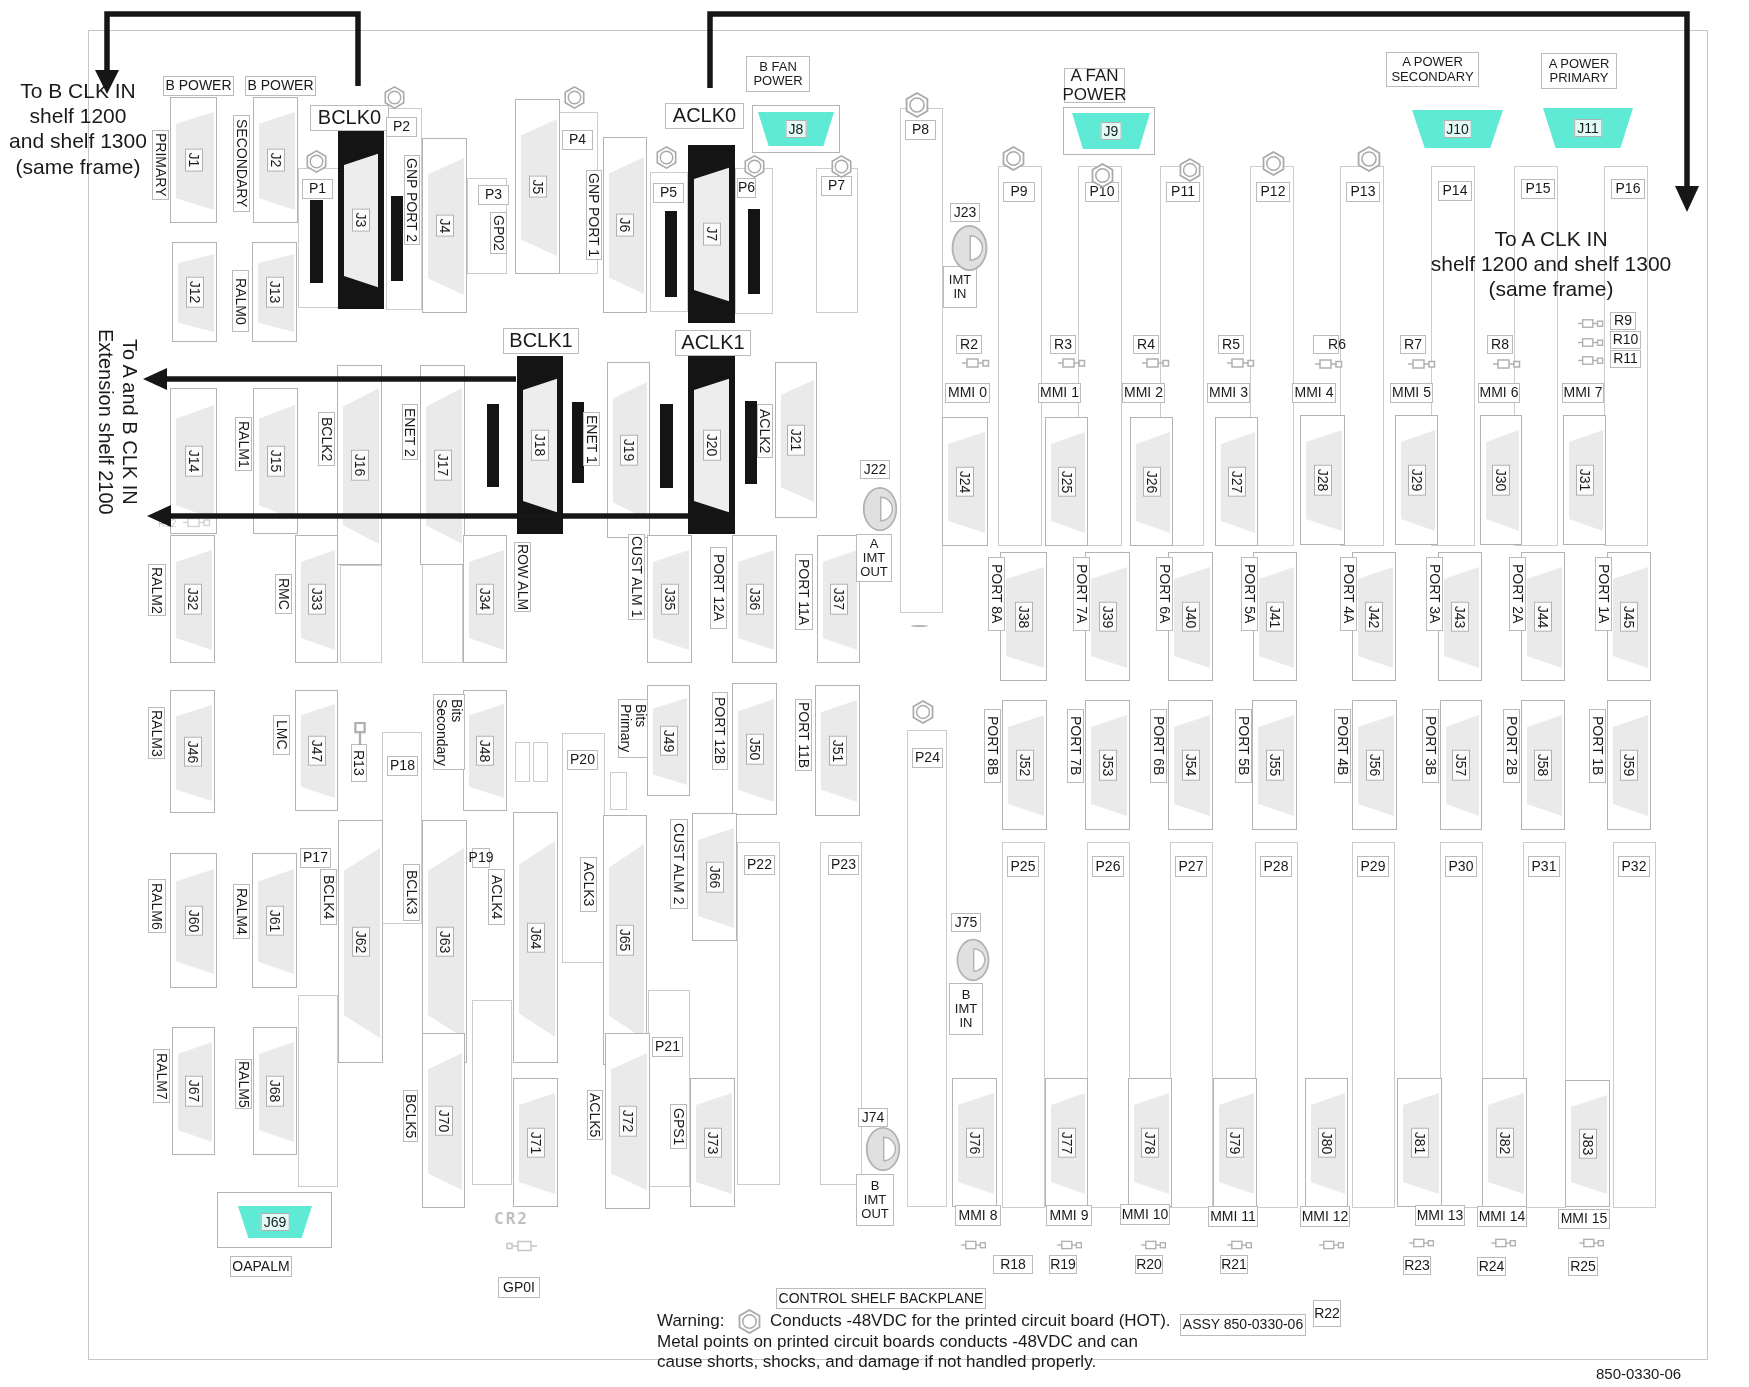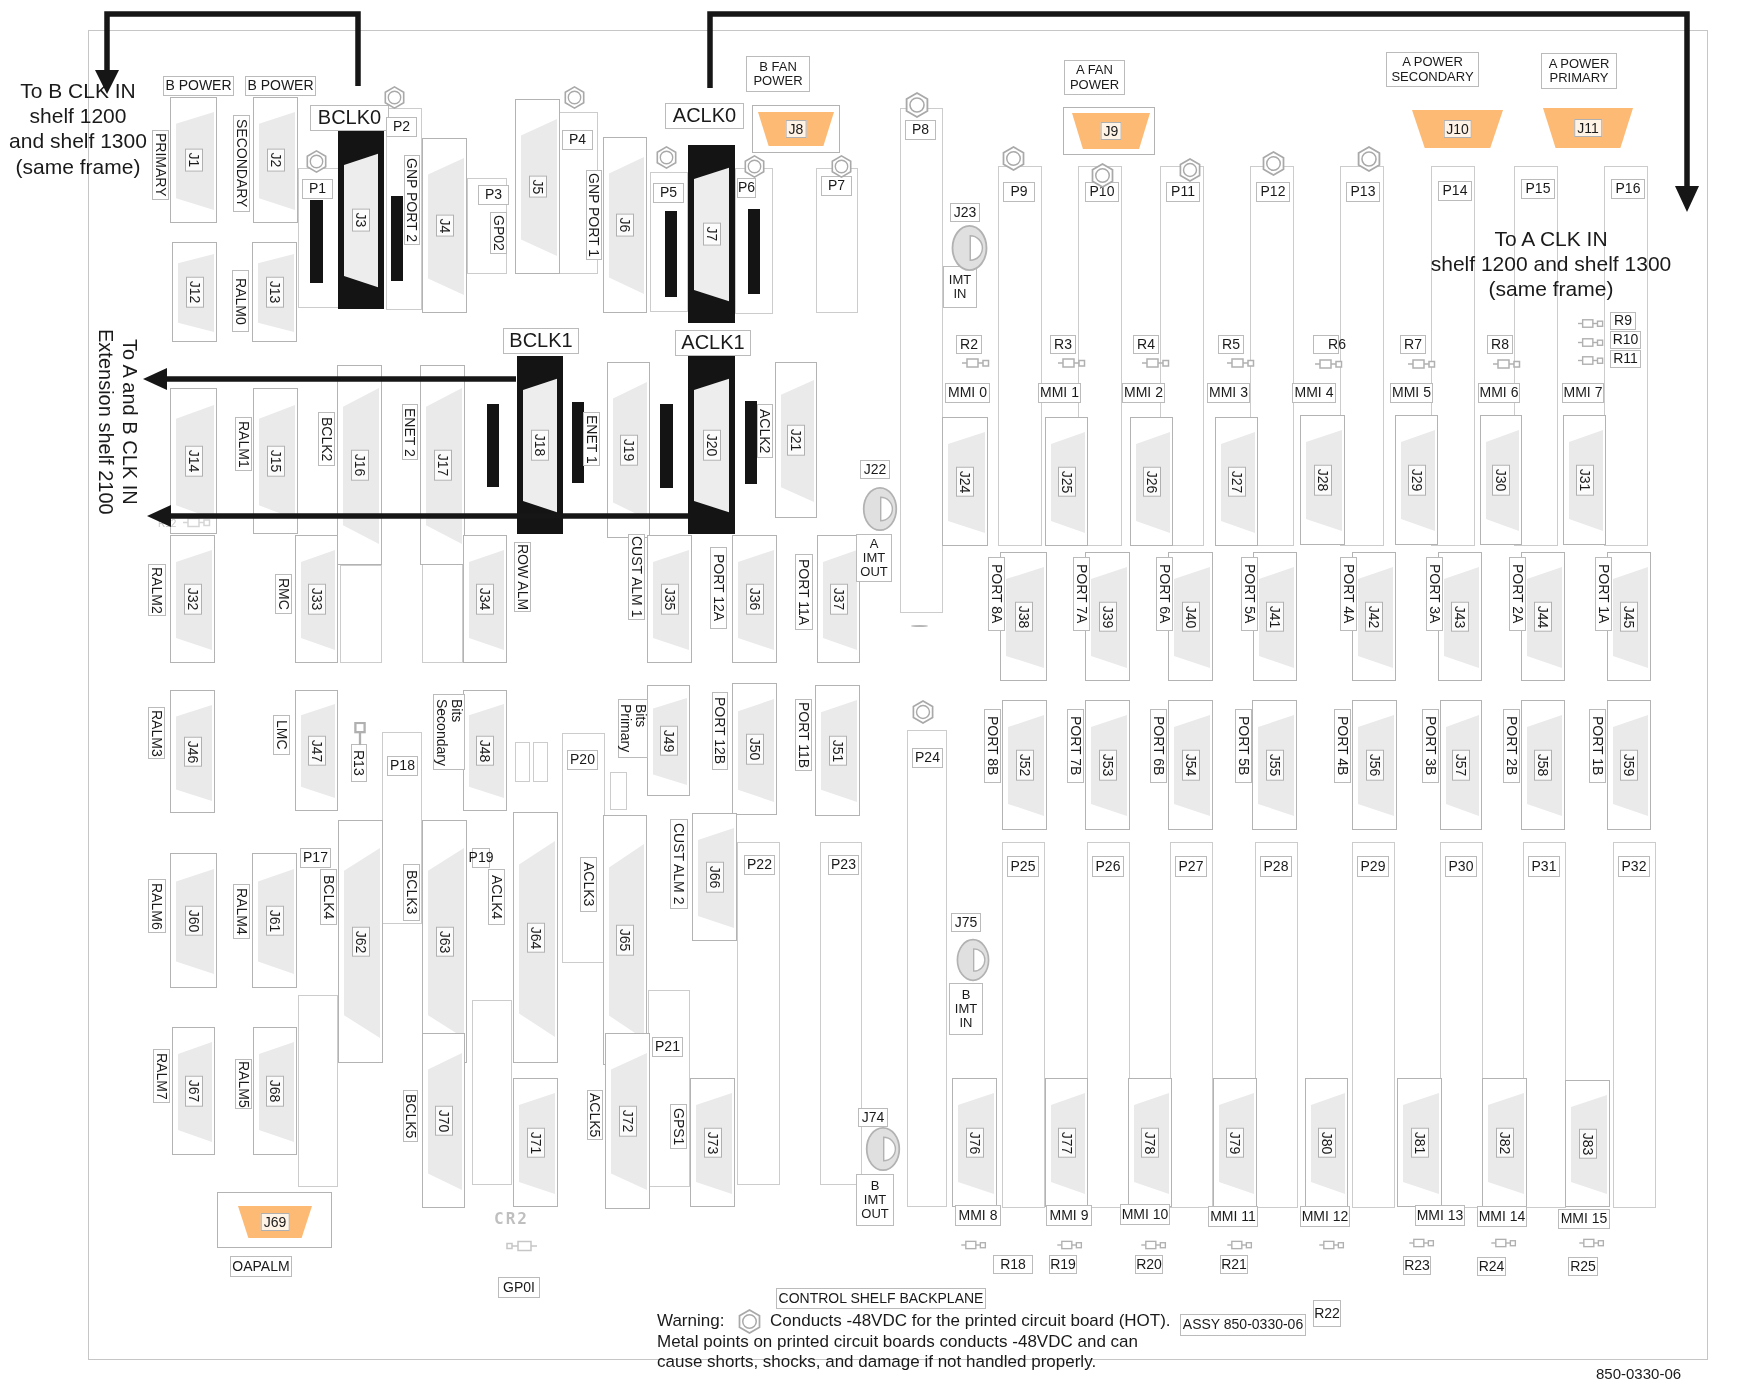--- a/index.html
+++ b/index.html
@@ -5,21 +5,21 @@
   html,body{margin:0;padding:0;background:#fff;}
   #stage{position:relative;width:1749px;height:1387px;background:#fff;overflow:hidden;
          font-family:"Liberation Sans",sans-serif;color:#1a1a1a;}
   #stage *{box-sizing:border-box;}
   .abs{position:absolute;}
   .bd{border:1.5px solid #c6c6c6;}
   .sl{border:1.4px solid #cccccc;background:#fff;}
   .obox{border:1.4px solid #b3b3b3;background:#fff;}
   .trap{position:absolute;background:#eaeaea;outline:1px solid #a9a9a9;
         clip-path:polygon(0 12%,100% 0,100% 100%,0 88%);}
-  .ptrap{background:#fdba74;outline:1px solid #a9a9a9;
+  .ptrap{background:#5eead4;outline:1px solid #a9a9a9;
         clip-path:polygon(0 0,100% 0,86% 100%,14% 100%);}
   .bbox{background:#141414;}
   .btrap{position:absolute;background:#ededed;clip-path:polygon(0 10%,100% 2%,100% 98%,0 90%);}
   .bar{background:#141414;}
   .chip{position:absolute;left:50%;top:50%;transform:translate(-50%,-50%);
         background:rgba(255,255,255,.82);border:1px solid #b0b0b0;padding:1px 2px;
         font-size:14px;line-height:1;white-space:nowrap;}
   .chip.v{writing-mode:vertical-rl;text-orientation:mixed;padding:3px 1px;}
   .lbl{background:#fff;border:1.2px solid #bbbbbb;display:flex;align-items:center;justify-content:center;
        text-align:center;white-space:pre-line;line-height:1.08;font-size:14px;}
@@ -400,21 +400,21 @@
       <div class="bar abs" style="left: 660px; top: 404px; width: 13px; height: 84px;"></div>
       <div class="bar abs" style="left: 745px; top: 401px; width: 12px; height: 83px;"></div>
       <div class="lbl abs" style="left: 163px; top: 76px; width: 71px; height: 20px;">B POWER</div>
       <div class="lbl abs" style="left: 245px; top: 76px; width: 71px; height: 20px;">B POWER</div>
       <div class="lbl abs" style="font-size: 20px; left: 310px; top: 105px; width: 79px; height: 26px;">BCLK0</div>
       <div class="lbl abs" style="font-size: 20px; left: 665px; top: 103px; width: 79px; height: 26px;">ACLK0</div>
       <div class="lbl abs" style="font-size: 20px; left: 503px; top: 328px; width: 76px; height: 26px;">BCLK1</div>
       <div class="lbl abs" style="font-size: 20px; left: 675px; top: 330px; width: 76px; height: 26px;">ACLK1</div>
       <div class="lbl abs" style="font-size: 13px; left: 746px; top: 56px; width: 64px; height: 36px;">B FAN
 POWER</div>
-      <div class="lbl abs" style="font-size: 13px; left: 1064px; top: 60px; width: 61px; height: 35px;">A FAN
+      <div class="lbl abs" style="font-size: 17px; left: 1064px; top: 68px; width: 61px; height: 35px;">A FAN
 POWER</div>
       <div class="lbl abs" style="font-size: 13px; left: 1386px; top: 52px; width: 93px; height: 35px;">A POWER
 SECONDARY</div>
       <div class="lbl abs" style="font-size: 13px; left: 1541px; top: 53px; width: 76px; height: 36px;">A POWER
 PRIMARY</div>
       <div class="lbl abs" style="left: 302px; top: 179px; width: 31px; height: 20px;">P1</div>
       <div class="lbl abs" style="left: 386px; top: 117px; width: 31px; height: 20px;">P2</div>
       <div class="lbl abs" style="left: 478px; top: 185px; width: 31px; height: 20px;">P3</div>
       <div class="lbl abs" style="left: 562px; top: 130px; width: 31px; height: 20px;">P4</div>
       <div class="lbl abs" style="left: 653px; top: 183px; width: 31px; height: 20px;">P5</div>

